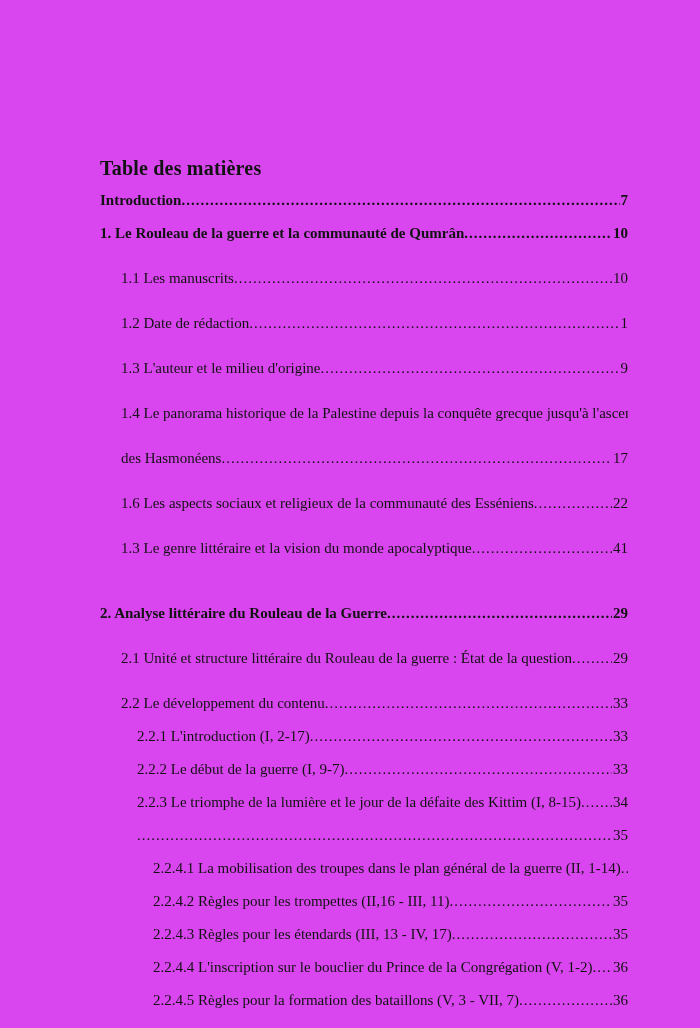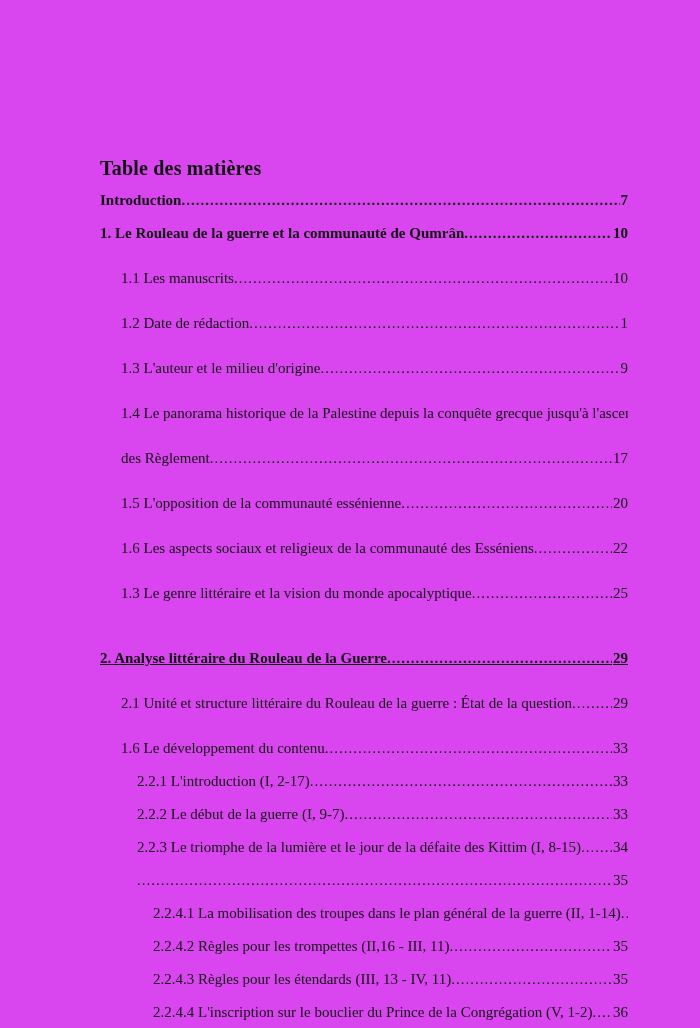--- a/index.html
+++ b/index.html
@@ -45,21 +45,20 @@
     overflow: hidden;
   }
   .toc-row.first {
     margin-top: 12px;
   }
   .toc-row.bold {
     font-weight: bold;
   }
   .toc-row.space-before {
     margin-top: 49px;
-    text-decoration: underline;
   }
   .toc-row.indent-1 { padding-left: 21px; margin-top: 29px; }
   .toc-row.indent-2 { padding-left: 37px; }
   .toc-row.indent-3 { padding-left: 53px; }
   .entry-text {
     white-space: nowrap;
     flex: 0 0 auto;
   }
   .toc-row.no-leader .entry-text {
     flex: 1 1 auto;
@@ -111,51 +110,46 @@
         <div class="toc-row indent-1">
     <span class="entry-text">1.3 L'auteur et le milieu d'origine</span>
     <span class="leader"></span>
     <span class="page-num">9</span>
   </div>
         <div class="toc-row indent-1 no-leader">
     <span class="entry-text">1.4 Le panorama historique de la Palestine depuis la conquête grecque jusqu'à l'ascension</span>
 
   </div>
         <div class="toc-row indent-1">
-    <span class="entry-text">des Règlement</span>
+    <span class="entry-text">des Hasmonéens</span>
     <span class="leader"></span>
     <span class="page-num">17</span>
-  </div>
-        <div class="toc-row indent-1">
-    <span class="entry-text">1.5 L'opposition de la communauté essénienne</span>
-    <span class="leader"></span>
-    <span class="page-num">20</span>
   </div>
         <div class="toc-row indent-1">
     <span class="entry-text">1.6 Les aspects sociaux et religieux de la communauté des Esséniens</span>
     <span class="leader"></span>
     <span class="page-num">22</span>
   </div>
         <div class="toc-row indent-1">
     <span class="entry-text">1.3 Le genre littéraire et la vision du monde apocalyptique</span>
     <span class="leader"></span>
-    <span class="page-num">25</span>
+    <span class="page-num">41</span>
   </div>
         <div class="toc-row indent-0 bold space-before">
     <span class="entry-text">2. Analyse littéraire du Rouleau de la Guerre</span>
     <span class="leader"></span>
     <span class="page-num">29</span>
   </div>
         <div class="toc-row indent-1">
     <span class="entry-text">2.1 Unité et structure littéraire du Rouleau de la guerre : État de la question</span>
     <span class="leader"></span>
     <span class="page-num">29</span>
   </div>
         <div class="toc-row indent-1">
-    <span class="entry-text">1.6 Le développement du contenu</span>
+    <span class="entry-text">2.2 Le développement du contenu</span>
     <span class="leader"></span>
     <span class="page-num">33</span>
   </div>
         <div class="toc-row indent-2">
     <span class="entry-text">2.2.1 L'introduction (I, 2-17)</span>
     <span class="leader"></span>
     <span class="page-num">33</span>
   </div>
         <div class="toc-row indent-2">
     <span class="entry-text">2.2.2 Le début de la guerre (I, 9-7)</span>
@@ -175,28 +169,29 @@
     <span class="entry-text">2.2.4.1 La mobilisation des troupes dans le plan général de la guerre (II, 1-14)</span>
     <span class="leader"></span>
 
   </div>
         <div class="toc-row indent-3">
     <span class="entry-text">2.2.4.2 Règles pour les trompettes (II,16 - III, 11)</span>
     <span class="leader"></span>
     <span class="page-num">35</span>
   </div>
         <div class="toc-row indent-3">
-    <span class="entry-text">2.2.4.3 Règles pour les étendards (III, 13 - IV, 11)</span>
+    <span class="entry-text">2.2.4.3 Règles pour les étendards (III, 13 - IV, 17)</span>
     <span class="leader"></span>
     <span class="page-num">35</span>
   </div>
         <div class="toc-row indent-3">
     <span class="entry-text">2.2.4.4 L'inscription sur le bouclier du Prince de la Congrégation (V, 1-2)</span>
     <span class="leader"></span>
     <span class="page-num">36</span>
   </div>
         <div class="toc-row indent-3">
+    <span class="entry-text">2.2.4.5 Règles pour la formation des bataillons (V, 3 - VII, 7)</span>
     <span class="leader"></span>
     <span class="page-num">36</span>
   </div>
       </div>
   </div>
 </div>
 
 </body></html>

